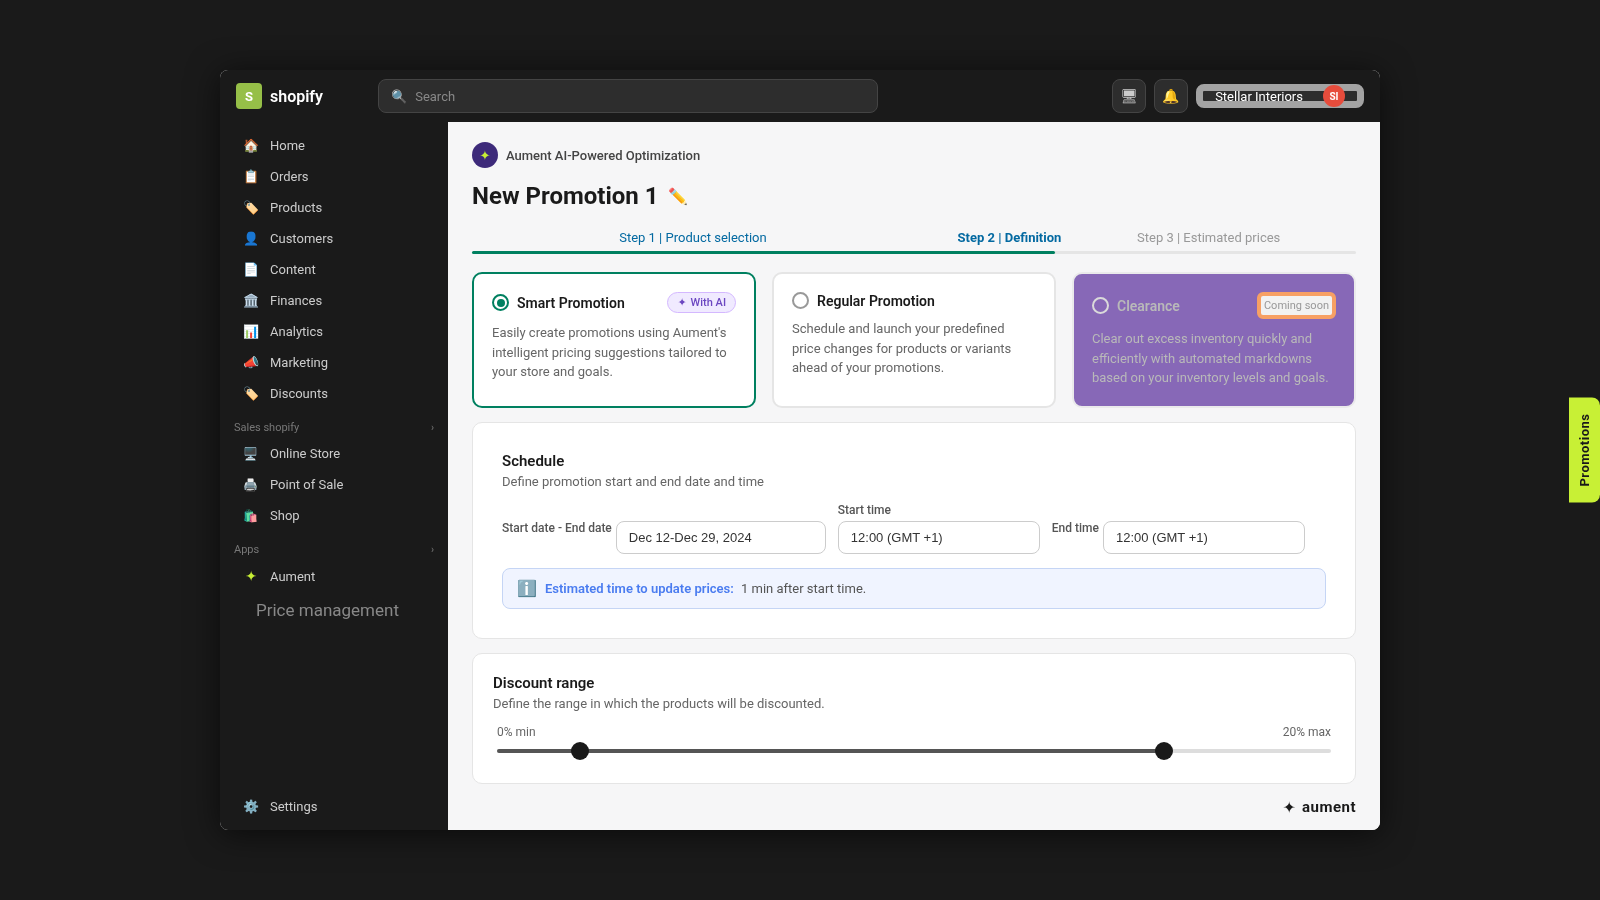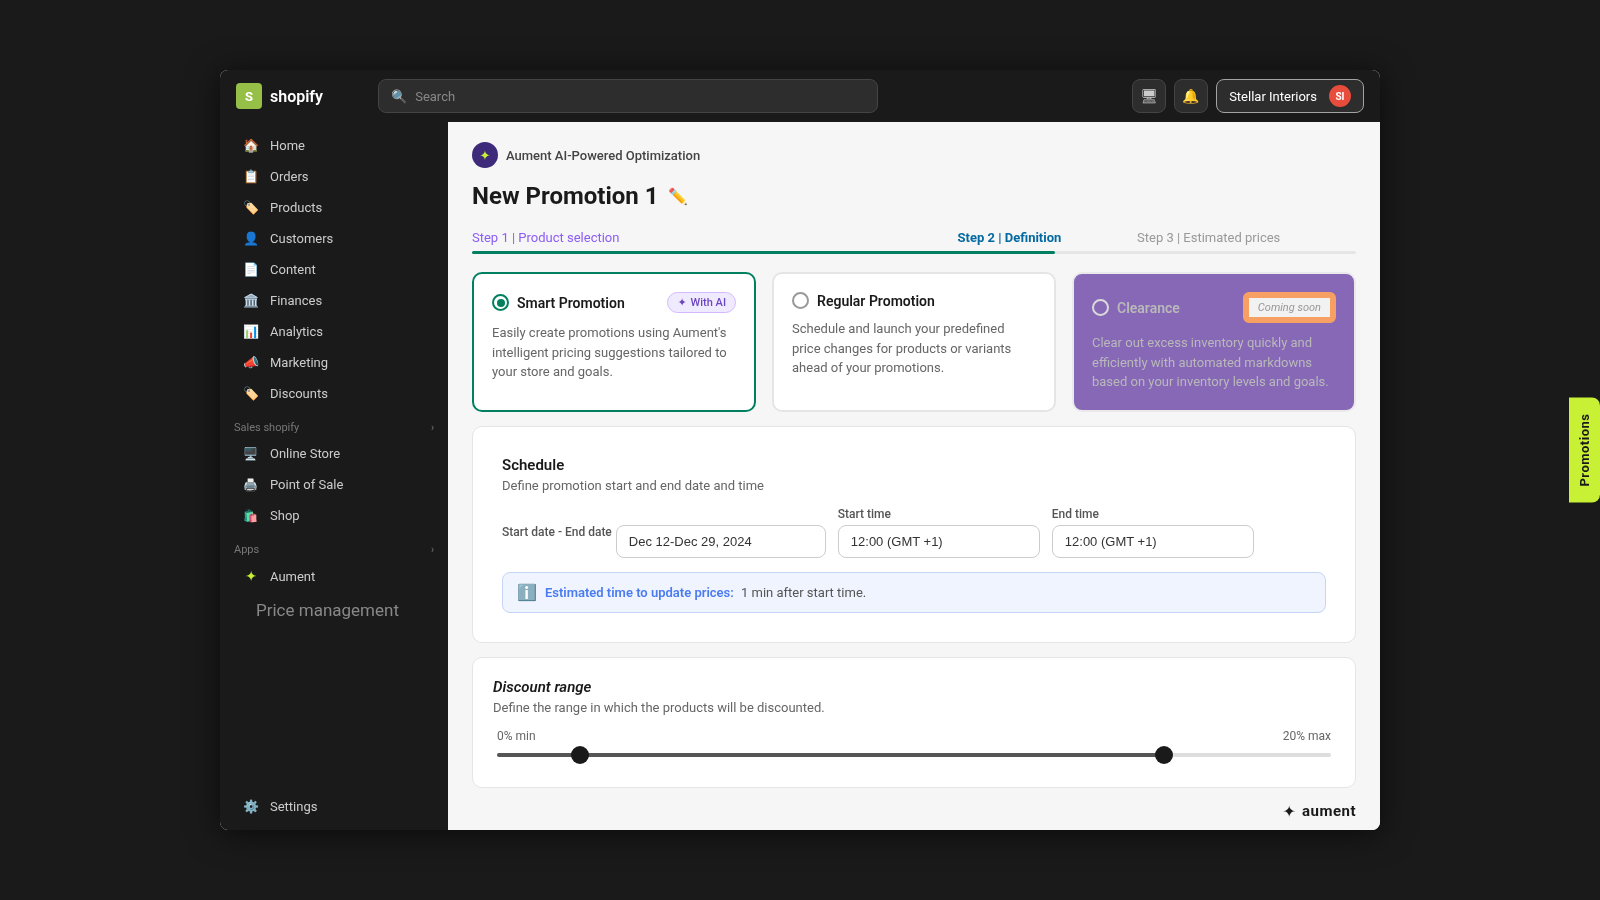--- a/index.html
+++ b/index.html
@@ -35,21 +35,21 @@
       </div>
 
       <div style="flex:1;max-width:500px;background:#2d2d2d;border:1px solid #444;border-radius:8px;height:34px;display:flex;align-items:center;padding:0 12px;gap:8px;color:#888;font-size:13px;">
         <span style="font-size:13px;">🔍</span>
         <span style="color:#888;">Search</span>
       </div>
 
       <div style="display:flex;align-items:center;gap:8px;margin-left:auto;">
         <div style="width:34px;height:34px;border-radius:8px;background:#2d2d2d;border:1px solid #444;display:flex;align-items:center;justify-content:center;color:#ccc;cursor:pointer;font-size:14px;">🖥</div>
         <div style="width:34px;height:34px;border-radius:8px;background:#2d2d2d;border:1px solid #444;display:flex;align-items:center;justify-content:center;color:#ccc;cursor:pointer;font-size:14px;">🔔</div>
-        <div style="display:flex;align-items:center;gap:12px;background:#2d2d2d;border:1px solid #a3a3a3;border-radius:8px;padding:0 12px;height:34px;color:white;font-size:13px;cursor:pointer;">
+        <div style="display:flex;align-items:center;gap:20px;background:#2d2d2d;border:7px solid #a3a3a3;border-radius:8px;padding:0 12px;height:24px;color:white;font-size:13px;cursor:pointer;">
           <span>Stellar Interiors</span>
           <div style="width:22px;height:22px;border-radius:50%;background:#e74c3c;display:flex;align-items:center;justify-content:center;color:white;font-size:10px;font-weight:bold;">
               <span>SI</span>
             </div>
         </div>
       </div>
     </div>
 
     <div style="display:flex;flex:1;overflow:hidden;">
 
@@ -137,21 +137,21 @@
           <span style="font-size:13px;color:#444;font-weight:500;">Aument AI-Powered Optimization</span>
         </div>
 
         <div style="display:flex;align-items:center;gap:10px;margin-bottom:20px;">
           <span style="font-size:24px;font-weight:700;color:#1a1a1a;">New Promotion 1</span>
           <span style="color:#666;font-size:16px;cursor:pointer;">✏️</span>
         </div>
 
         <div style="margin-bottom:0;">
           <div style="display:flex;align-items:center;justify-content:space-around;margin-bottom:6px;">
-            <span style="font-size:13px;color:#8b5cf6;flex:1;text-align:left;">Step 1 | Product selection</span>
+            <span style="font-size:13px;color:#0369a1;flex:1;text-align:right;">Step 1 | Product selection</span>
             <span style="font-size:13px;color:#0369a1;font-weight:700;flex:1;text-align:right;">Step 2 | Definition</span>
             <span style="font-size:13px;color:#999;flex:1;text-align:center;">Step 3 | Estimated prices</span>
           </div>
           <div style="height:3px;background:#e5e5e5;border-radius:2px;margin-bottom:18px;">
             <div style="background:#008060;height:100%;width:66%;border-radius:2px;"></div>
           </div>
         </div>
 
         <div style="display:grid;grid-template-columns:1fr 1fr 1fr;gap:16px;margin-bottom:14px;">
 
@@ -174,21 +174,21 @@
               <div style="width:17px;height:17px;border-radius:50%;border:2px solid #999;flex-shrink:0;"></div>
               <span style="font-size:14px;font-weight:600;color:#1a1a1a;">Regular Promotion</span>
             </div>
             <p style="font-size:13px;color:#666;line-height:1.5;">Schedule and launch your predefined price changes for products or variants ahead of your promotions.</p>
           </div>
 
           <div style="background:#4c1d95;border:2px solid #e5e5e5;border-radius:10px;padding:18px;cursor:pointer;opacity:0.65;">
             <div style="display:flex;align-items:center;gap:8px;margin-bottom:10px;">
               <div style="width:17px;height:17px;border-radius:50%;border:2px solid #ccc;flex-shrink:0;"></div>
               <span style="font-size:14px;font-weight:600;color:#999;">Clearance</span>
-              <div style="background:#f0f0f0;border:6px solid #f97316;border-radius:6px;padding:3px 9px;font-size:11px;color:#666;margin-left:auto;font-style:italic;">
+              <div style="background:#f0f0f0;border:4px solid #f97316;border-radius:6px;padding:3px 3px;font-size:11px;color:#666;margin-left:auto;">
                 <span>Coming soon</span>
               </div>
             </div>
             <p style="font-size:13px;color:#999;line-height:1.5;">Clear out excess inventory quickly and efficiently with automated markdowns based on your inventory levels and goals.</p>
           </div>
 
         </div>
 
         <div style="background:white;border:1px solid #e5e5e5;border-radius:10px;padding:29px;margin-bottom:14px;">
           <div style="font-size:15px;font-weight:600;color:#1a1a1a;margin-bottom:4px;">Schedule</div>
@@ -196,37 +196,37 @@
 
           <div style="display:flex;gap:12px;align-items:flex-end;">
             <div style="display:flex;flex-direction:row;gap:4px;">
               <label style="font-size:12px;color:#555;font-weight:500;">Start date - End date</label>
               <input style="border: 1px solid rgb(204, 204, 204); border-radius: 8px; padding: 8px 12px; font-size: 13px; color: rgb(51, 51, 51); background: white; min-width: 210px; outline: none;" readonly="" value="Dec 12-Dec 29, 2024">
             </div>
             <div style="display:flex;flex-direction:column;gap:4px;">
               <label style="font-size:12px;color:#555;font-weight:500;">Start time</label>
               <input style="border: 1px solid rgb(204, 204, 204); border-radius: 8px; padding: 8px 12px; font-size: 13px; color: rgb(51, 51, 51); background: white; min-width: 130px; outline: none;" readonly="" value="12:00 (GMT +1)">
             </div>
-            <div style="display:flex;flex-direction:column;gap:4px;">
+            <div style="display:flex;flex-direction:row;gap:4px;">
               <label style="font-size:12px;color:#555;font-weight:500;">End time</label>
               <input style="border: 1px solid rgb(204, 204, 204); border-radius: 8px; padding: 8px 12px; font-size: 13px; color: rgb(51, 51, 51); background: white; min-width: 130px; outline: none;" readonly="" value="12:00 (GMT +1)">
             </div>
           </div>
 
           <div style="background:#f0f4ff;border:1px solid #c5d5f5;border-radius:8px;padding:10px 14px;display:flex;align-items:center;gap:8px;font-size:13px;margin-top:14px;">
             <span style="color:#4a7cf0;font-size:16px;flex-shrink:0;">ℹ️</span>
             <span>
               <span style="font-weight:600;color:#4a7cf0;">Estimated time to update prices:</span>
               <span style="color:#555;margin-left:4px;">1 min after start time.</span>
             </span>
           </div>
         </div>
 
         <div style="background:white;border:1px solid #e5e5e5;border-radius:10px;padding:20px;margin-bottom:14px;">
-          <div style="font-size:15px;font-weight:600;color:#1a1a1a;margin-bottom:4px;font-style:italic;">Discount range</div>
+          <div style="font-size:15px;font-weight:600;color:#1a1a1a;margin-bottom:4px;">Discount range</div>
           <div style="font-size:13px;color:#666;margin-bottom:14px;">Define the range in which the products will be discounted.</div>
 
           <div style="position:relative;padding:0 4px;">
             <div style="display:flex;justify-content:space-between;font-size:12px;color:#666;margin-bottom:8px;">
               <span>0% min</span>
               <span>20% max</span>
             </div>
             <div style="height:4px;background:#ddd;border-radius:2px;position:relative;margin:10px 0;">
               <div style="position:absolute;left:0;right:20%;background:#555;height:100%;border-radius:2px;"></div>
               <div style="position:absolute;left:calc(10% - 9px);top:50%;transform:translateY(-50%);width:18px;height:18px;border-radius:50%;background:#1a1a1a;cursor:grab;"></div>

